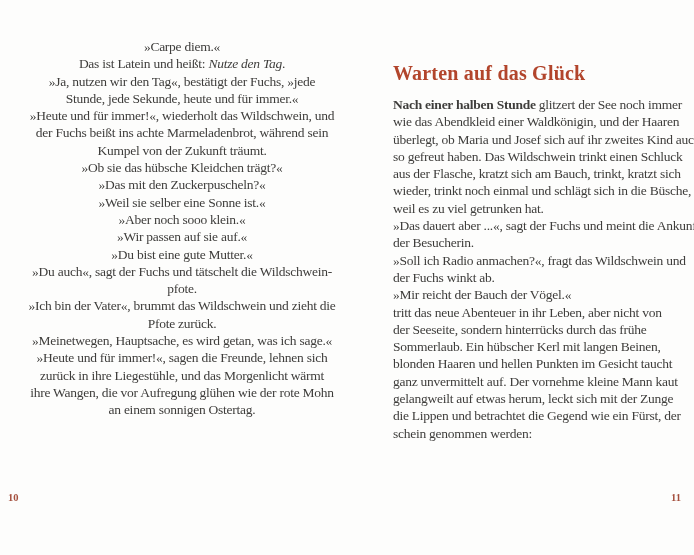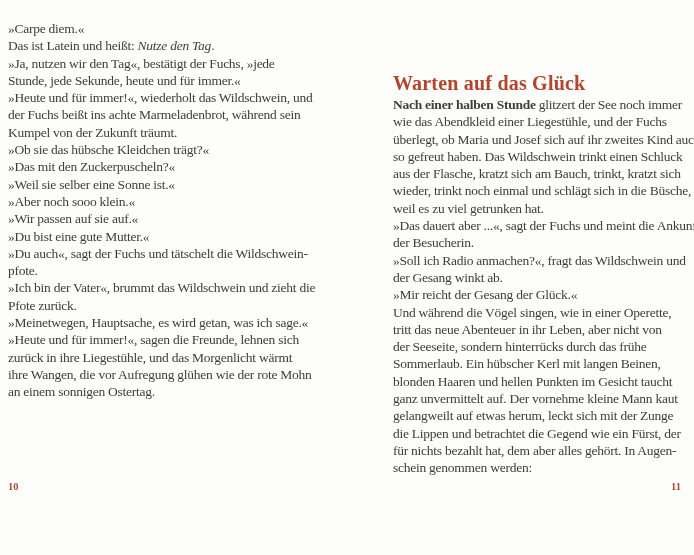--- a/index.html
+++ b/index.html
@@ -21,40 +21,40 @@
   .page-right { left: 360px; width: 334px; }
 
   .textblock {
     position: absolute;
     font-size: 13.5px;
     line-height: 17.3px;
     letter-spacing: -0.25px;
     color: var(--body-text);
     white-space: nowrap;
   }
-  .textblock-left  { left: 8px;  top: 20px;  width: 348px; }
+  .textblock-left  { left: 8px;  top: 38px;  width: 348px; text-align: center; }
   .textblock-right { left: 33px; top: 96px;  width: 300px; }
 
   .line { height: 17.3px; }
   .line .i { font-style: italic; }
   .line .b { font-weight: bold; margin-top: 10px; }
 
   .chapter-title {
     position: absolute;
-    left: 33px; top: 72px;
+    left: 33px; top: 62px;
     font-size: 20px;
     font-weight: bold;
     letter-spacing: 0.2px;
     color: var(--accent);
     white-space: nowrap;
   }
 
   .pagenum {
     position: absolute;
-    top: 481px;
+    top: 492px;
     font-size: 10.5px;
     font-weight: bold;
     color: var(--pagenum);
   }
   .pagenum-left  { left: 8px; }
   .pagenum-right { right: 13px; }
 </style>
 </head>
 <body>
 
@@ -85,38 +85,36 @@
         <div class="line"><span>ihre Wangen, die vor Aufregung glühen wie der rote Mohn</span></div>
         <div class="line"><span>an einem sonnigen Ostertag.</span></div>
       </div>
     <div class="pagenum pagenum-left">10</div>
   </div>
 
   <div class="page page-right">
     <div class="chapter-title">Warten auf das Glück</div>
     <div class="textblock textblock-right" id="right-lines">
         <div class="line"><span class="b">Nach einer halben Stunde</span><span> glitzert der See noch immer</span></div>
-        <div class="line"><span>wie das Abendkleid einer Liegestühle, und der Fuchs</span></div>
+        <div class="line"><span>wie das Abendkleid einer Waldkönigin, und der Haaren</span></div>
         <div class="line"><span>überlegt, ob Maria und Josef sich auf ihr zweites Kind auch</span></div>
         <div class="line"><span>so gefreut haben. Das Wildschwein trinkt einen Schluck</span></div>
         <div class="line"><span>aus der Flasche, kratzt sich am Bauch, trinkt, kratzt sich</span></div>
         <div class="line"><span>wieder, trinkt noch einmal und schlägt sich in die Büsche,</span></div>
         <div class="line"><span>weil es zu viel getrunken hat.</span></div>
         <div class="line"><span>»Das dauert aber ...«, sagt der Fuchs und meint die Ankunft</span></div>
         <div class="line"><span>der Besucherin.</span></div>
         <div class="line"><span>»Soll ich Radio anmachen?«, fragt das Wildschwein und</span></div>
-        <div class="line"><span>der Gesang winkt ab.</span></div>
-        <div class="line"><span>»Mir reicht der Gesang der Glück.«</span></div>
-        <div class="line"><span>Und während die Vögel singen, wie in einer Operette,</span></div>
+        <div class="line"><span>der Fuchs winkt ab.</span></div>
+        <div class="line"><span>»Mir reicht der Bauch der Vögel.«</span></div>
         <div class="line"><span>tritt das neue Abenteuer in ihr Leben, aber nicht von</span></div>
         <div class="line"><span>der Seeseite, sondern hinterrücks durch das frühe</span></div>
         <div class="line"><span>Sommerlaub. Ein hübscher Kerl mit langen Beinen,</span></div>
         <div class="line"><span>blonden Haaren und hellen Punkten im Gesicht taucht</span></div>
         <div class="line"><span>ganz unvermittelt auf. Der vornehme kleine Mann kaut</span></div>
         <div class="line"><span>gelangweilt auf etwas herum, leckt sich mit der Zunge</span></div>
         <div class="line"><span>die Lippen und betrachtet die Gegend wie ein Fürst, der</span></div>
-        <div class="line"><span>für nichts bezahlt hat, dem aber alles gehört. In Augen-</span></div>
         <div class="line"><span>schein genommen werden:</span></div>
       </div>
     <div class="pagenum pagenum-right">11</div>
   </div>
 
 </div>
 
 </body></html>

